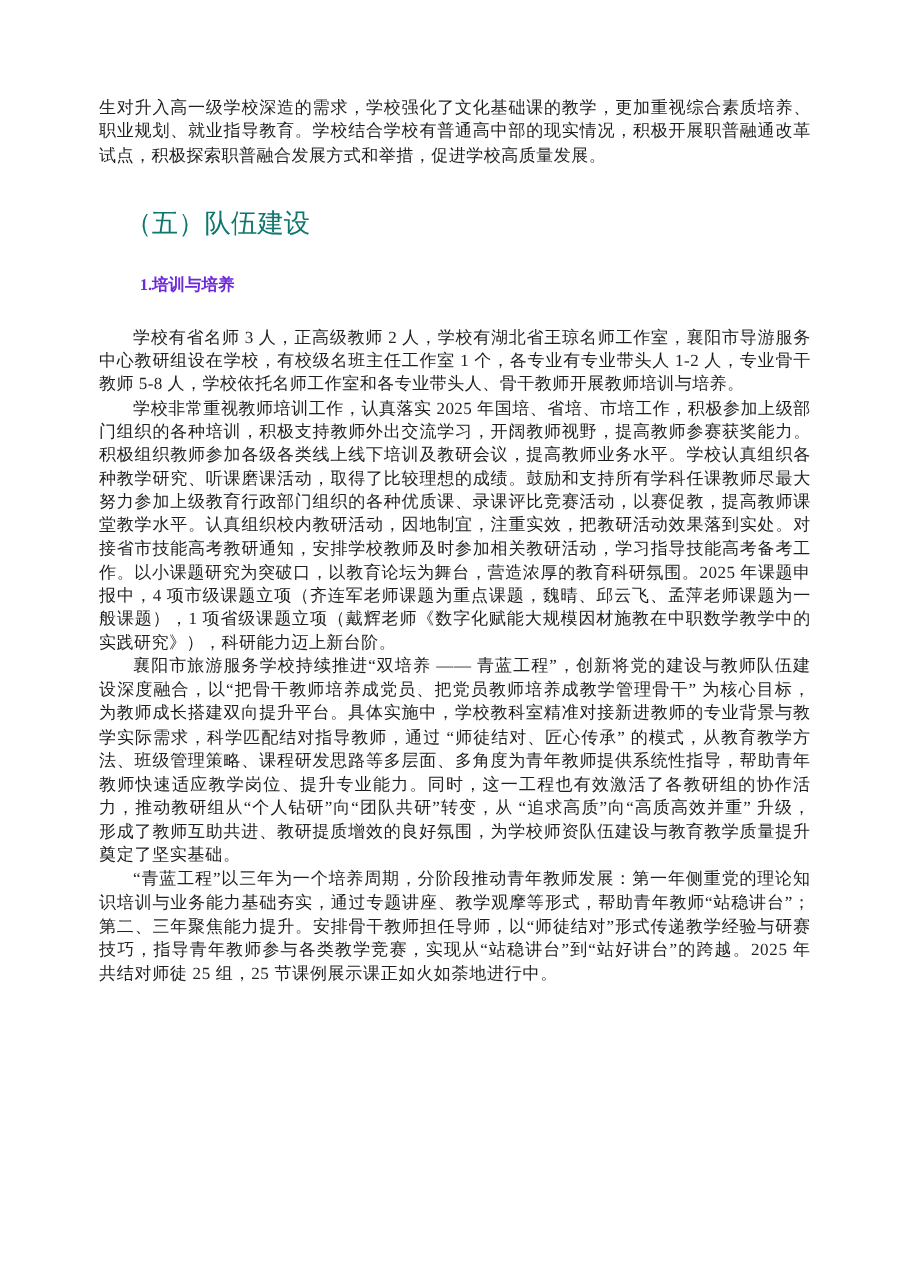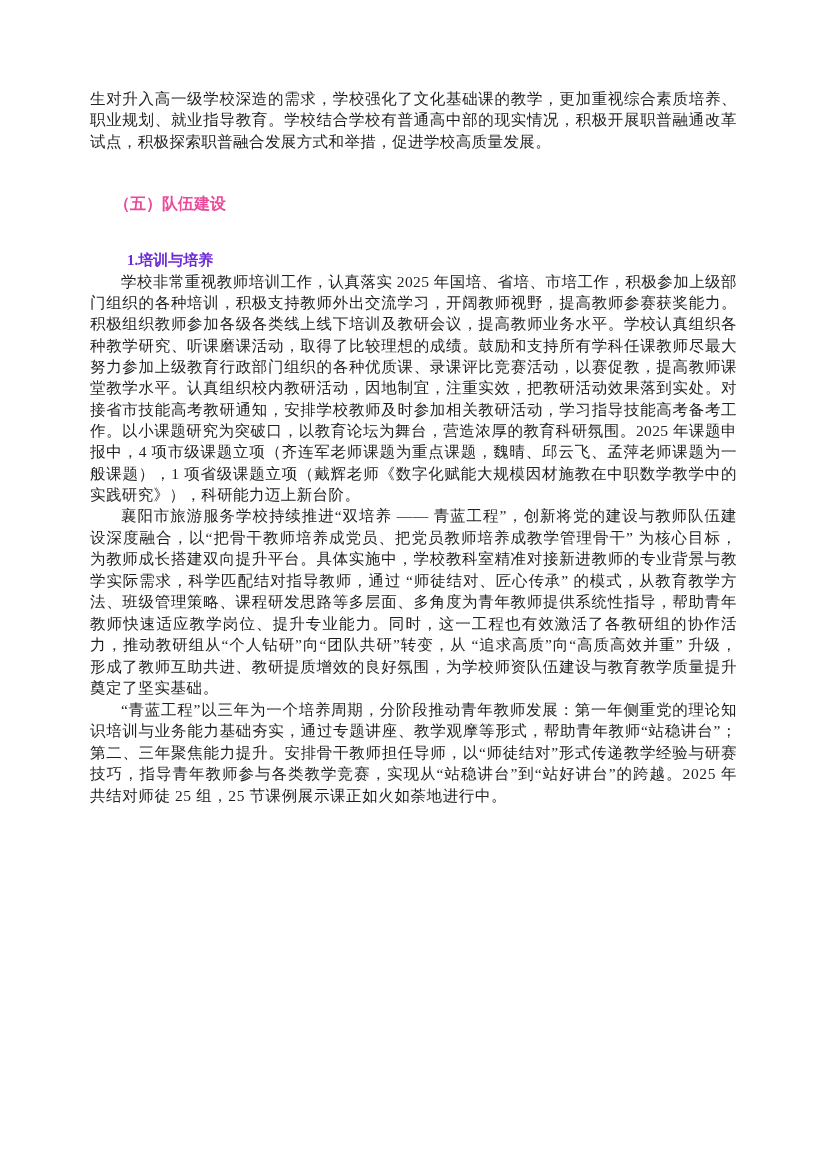--- a/index.html
+++ b/index.html
@@ -26,24 +26,24 @@
     text-align: justify;
     text-justify: inter-ideograph;
     letter-spacing: 0.4px;
   }
   .indent {
     text-indent: 2em;
   }
   .section-heading {
     margin: 40px 0 0 0;
     padding-left: 24px;
-    font-size: 16px;
+    font-size: 24px;
     line-height: 24px;
-    font-weight: bold;
-    color: #ec4899;
+    font-weight: normal;
+    color: #0f766e;
   }
   .subsection-heading {
     margin: 34px 0 0 0;
     padding-left: 37px;
     font-size: 15px;
     line-height: 21px;
     font-weight: bold;
     color: #6d28d9;
   }
   .para-staffing {
@@ -77,20 +77,21 @@
 <body>
 
 <div class="page">
 
   <p class="body-text">生对升入高一级学校深造的需求，学校强化了文化基础课的教学，更加重视综合素质培养、职业规划、就业指导教育。学校结合学校有普通高中部的现实情况，积极开展职普融通改革试点，积极探索职普融合发展方式和举措，促进学校高质量发展。</p>
 
   <h2 class="section-heading">（五）队伍建设</h2>
 
   <h3 class="subsection-heading">1.培训与培养</h3>
 
+  <p class="body-text indent para-staffing">学校有省名师 3 人，正高级教师 2 人，学校有湖北省王琼名师工作室，襄阳市导游服务中心教研组设在学校，有校级名班主任工作室 1 个，各专业有专业带头人 1-2 人，专业骨干教师 5-8 人，学校依托名师工作室和各专业带头人、骨干教师开展教师培训与培养。</p>
 
   <p class="body-text indent">学校非常重视教师培训工作，认真落实 2025 年国培、省培、市培工作，积极参加上级部门组织的各种培训，积极支持教师外出交流学习，开阔教师视野，提高教师参赛获奖能力。积极组织教师参加各级各类线上线下培训及教研会议，提高教师业务水平。学校认真组织各种教学研究、听课磨课活动，取得了比较理想的成绩。鼓励和支持所有学科任课教师尽最大努力参加上级教育行政部门组织的各种优质课、录课评比竞赛活动，以赛促教，提高教师课堂教学水平。认真组织校内教研活动，因地制宜，注重实效，把教研活动效果落到实处。对接省市技能高考教研通知，安排学校教师及时参加相关教研活动，学习指导技能高考备考工作。以小课题研究为突破口，以教育论坛为舞台，营造浓厚的教育科研氛围。2025 年课题申报中，4 项市级课题立项（齐连军老师课题为重点课题，魏晴、邱云飞、孟萍老师课题为一般课题），1 项省级课题立项（戴辉老师《数字化赋能大规模因材施教在中职数学教学中的实践研究》），科研能力迈上新台阶。</p>
 
 
   <p class="case-text indent">襄阳市旅游服务学校持续推进“双培养 —— 青蓝工程”，创新将党的建设与教师队伍建设深度融合，以“把骨干教师培养成党员、把党员教师培养成教学管理骨干” 为核心目标，为教师成长搭建双向提升平台。具体实施中，学校教科室精准对接新进教师的专业背景与教学实际需求，科学匹配结对指导教师，通过 “师徒结对、匠心传承” 的模式，从教育教学方法、班级管理策略、课程研发思路等多层面、多角度为青年教师提供系统性指导，帮助青年教师快速适应教学岗位、提升专业能力。同时，这一工程也有效激活了各教研组的协作活力，推动教研组从“个人钻研”向“团队共研”转变，从 “追求高质”向“高质高效并重” 升级，形成了教师互助共进、教研提质增效的良好氛围，为学校师资队伍建设与教育教学质量提升奠定了坚实基础。</p>
 
   <p class="case-text indent">“青蓝工程”以三年为一个培养周期，分阶段推动青年教师发展：第一年侧重党的理论知识培训与业务能力基础夯实，通过专题讲座、教学观摩等形式，帮助青年教师“站稳讲台”；第二、三年聚焦能力提升。安排骨干教师担任导师，以“师徒结对”形式传递教学经验与研赛技巧，指导青年教师参与各类教学竞赛，实现从“站稳讲台”到“站好讲台”的跨越。2025 年共结对师徒 25 组，25 节课例展示课正如火如荼地进行中。</p>
 
   <div class="footer">
     <span>47</span>

